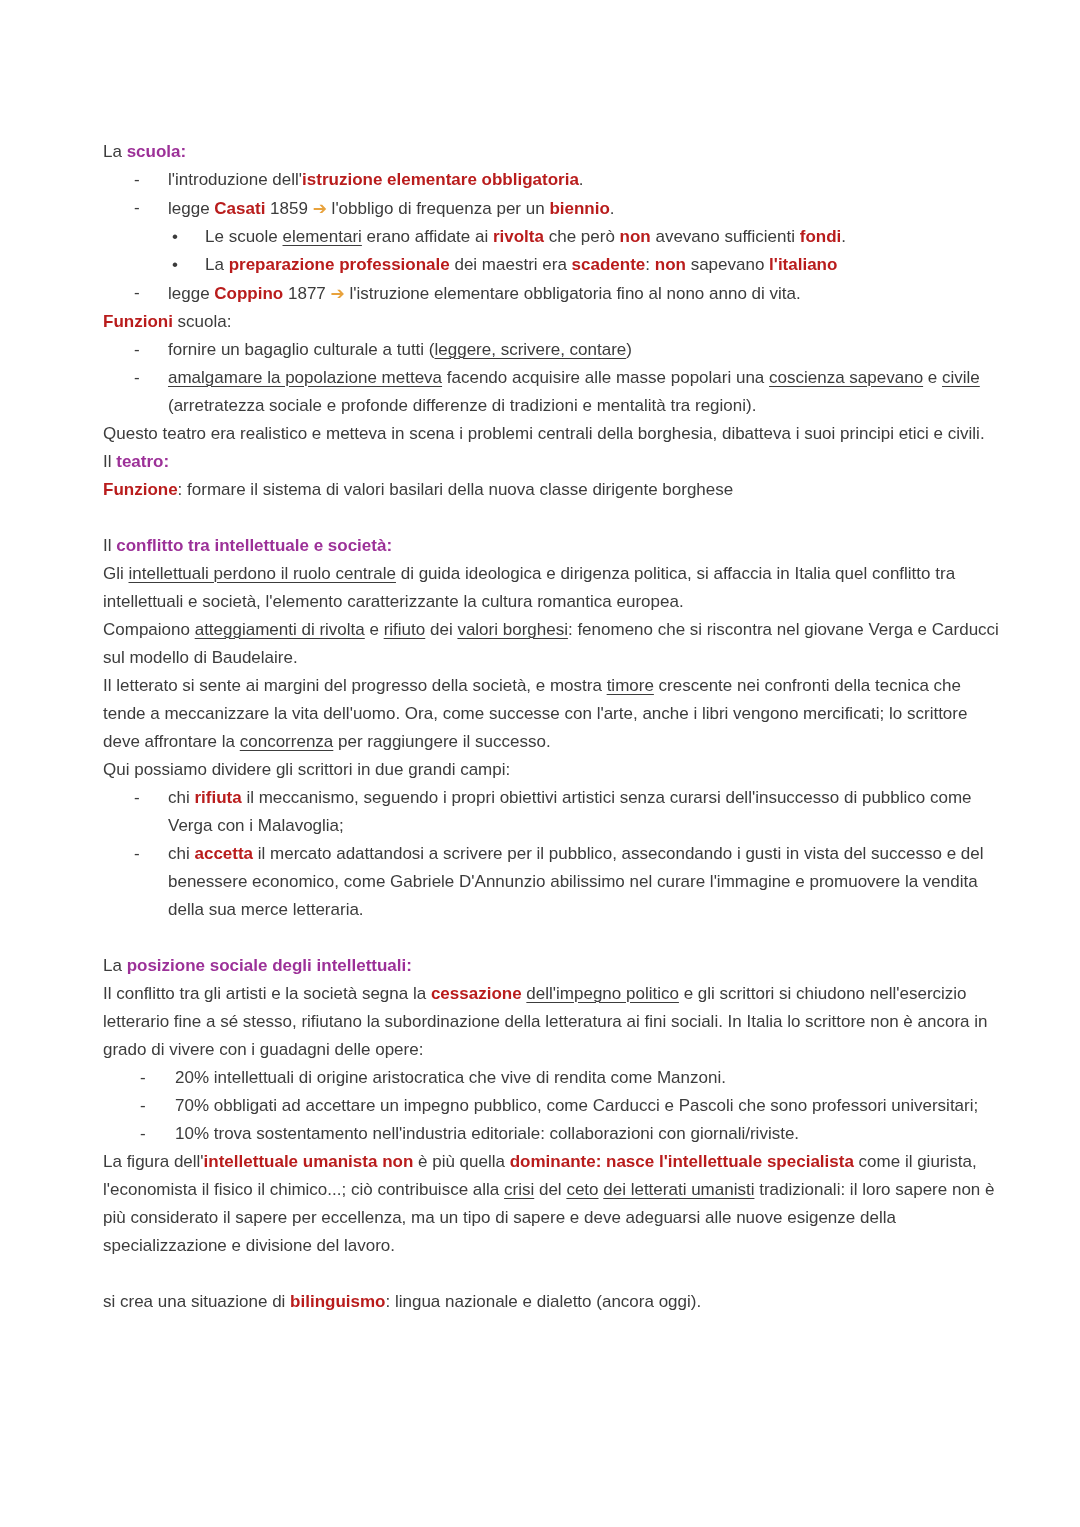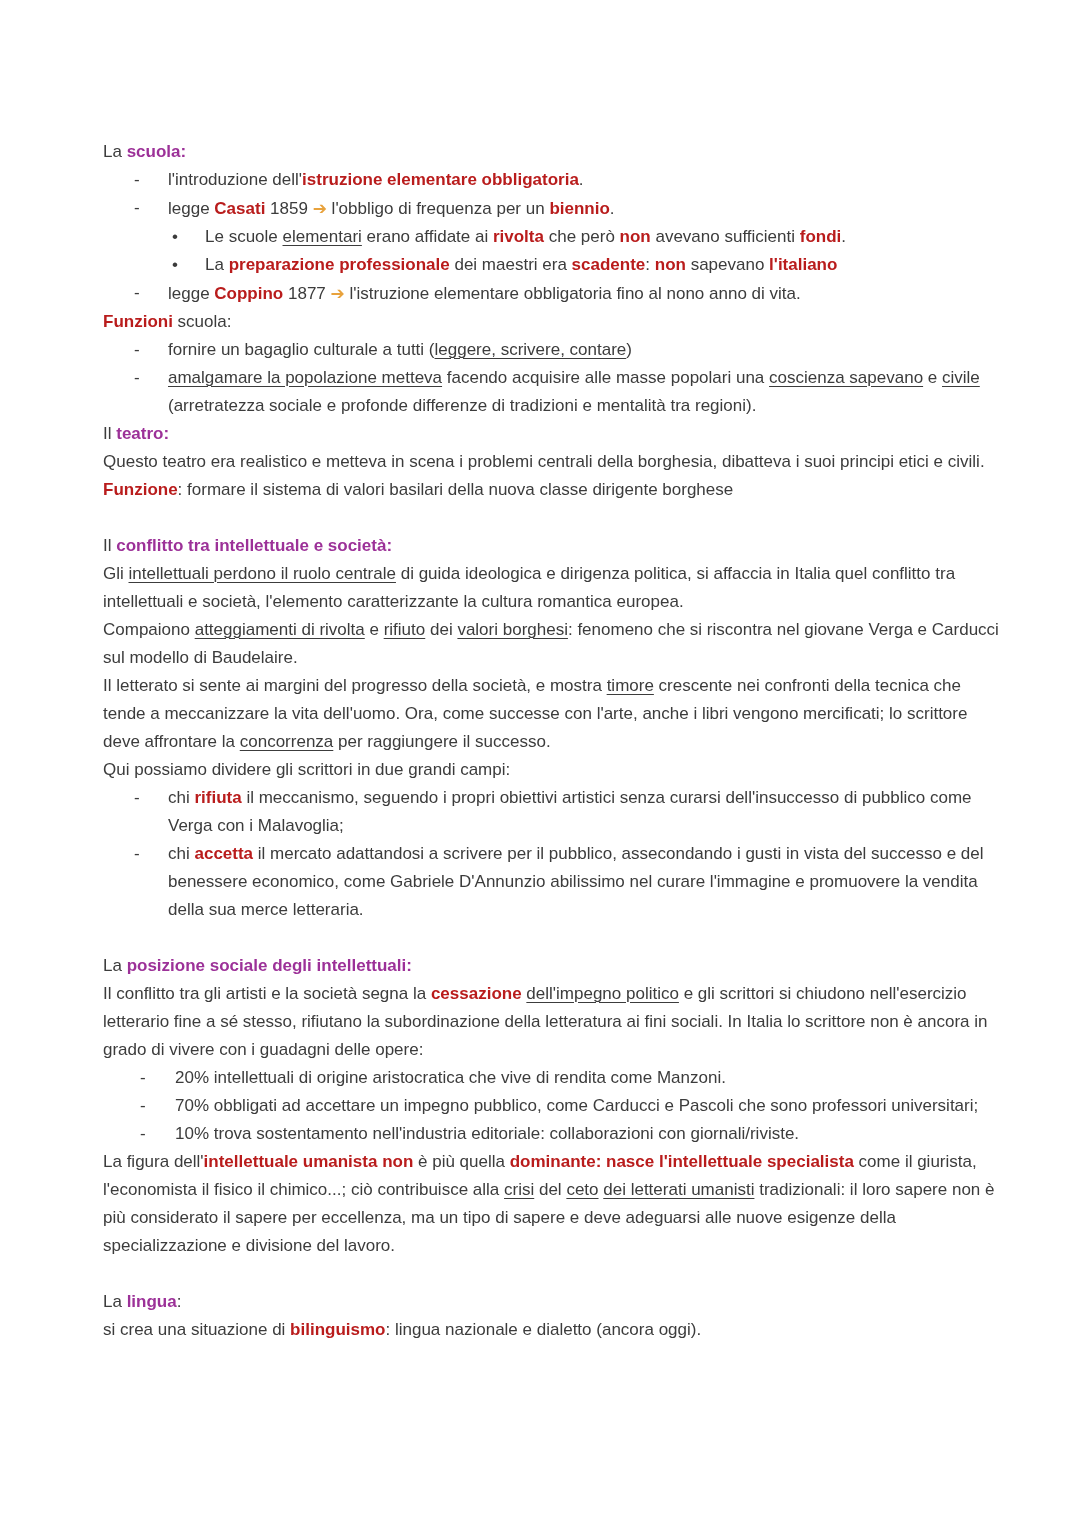--- a/index.html
+++ b/index.html
@@ -72,22 +72,22 @@
   <div class="li l1">
     <span class="marker">-</span>
     <span class="li-text">fornire un bagaglio culturale a tutti (<u>leggere, scrivere, contare</u>)</span>
   </div>
 
   <div class="li l1">
     <span class="marker">-</span>
     <span class="li-text"><u>amalgamare la popolazione metteva</u> facendo acquisire alle masse popolari una <u>coscienza sapevano</u> e <u>civile</u> (arretratezza sociale e profonde differenze di tradizioni e mentalità tra regioni).</span>
   </div>
 
+  <p class="para">Questo teatro era realistico e metteva in scena i problemi centrali della borghesia, dibatteva i suoi principi etici e civili.</p>
   <p class="para">Il <span class="ph">teatro:</span></p>
-  <p class="para">Questo teatro era realistico e metteva in scena i problemi centrali della borghesia, dibatteva i suoi principi etici e civili.</p>
   <p class="para"><b>Funzione</b>: formare il sistema di valori basilari della nuova classe dirigente borghese</p>
 
   <div class="spacer"></div>
 
   <p class="para">Il <span class="ph">conflitto tra intellettuale e società:</span></p>
   <p class="para">Gli <u>intellettuali perdono il ruolo centrale</u> di guida ideologica e dirigenza politica, si affaccia in Italia quel conflitto tra intellettuali e società, l'elemento caratterizzante la cultura romantica europea.</p>
   <p class="para">Compaiono <u>atteggiamenti di rivolta</u> e <u>rifiuto</u> dei <u>valori borghesi</u>: fenomeno che si riscontra nel giovane Verga e Carducci sul modello di Baudelaire.</p>
   <p class="para">Il letterato si sente ai margini del progresso della società, e mostra <u>timore</u> crescente nei confronti della tecnica che tende a meccanizzare la vita dell'uomo. Ora, come successe con l'arte, anche i libri vengono mercificati; lo scrittore deve affrontare la <u>concorrenza</u> per raggiungere il successo.</p>
   <p class="para">Qui possiamo dividere gli scrittori in due grandi campi:</p>
 
@@ -118,16 +118,15 @@
 
   <div class="li l3">
     <span class="marker">-</span>
     <span class="li-text">10% trova sostentamento nell'industria editoriale: collaborazioni con giornali/riviste.</span>
   </div>
 
   <p class="para">La figura dell'<b>intellettuale umanista non</b> è più quella <b>dominante: nasce l'intellettuale specialista</b> come il giurista, l'economista il fisico il chimico...; ciò contribuisce alla <u>crisi</u> del <u>ceto</u> <u>dei letterati umanisti</u> tradizionali: il loro sapere non è più considerato il sapere per eccellenza, ma un tipo di sapere e deve adeguarsi alle nuove esigenze della specializzazione e divisione del lavoro.</p>
 
   <div class="spacer"></div>
 
-  <p class="para">La <span class="ph">lingua</span>:</p>
   <p class="para">si crea una situazione di <b>bilinguismo</b>: lingua nazionale e dialetto (ancora oggi).</p>
 
 </div>
 
 </body></html>

